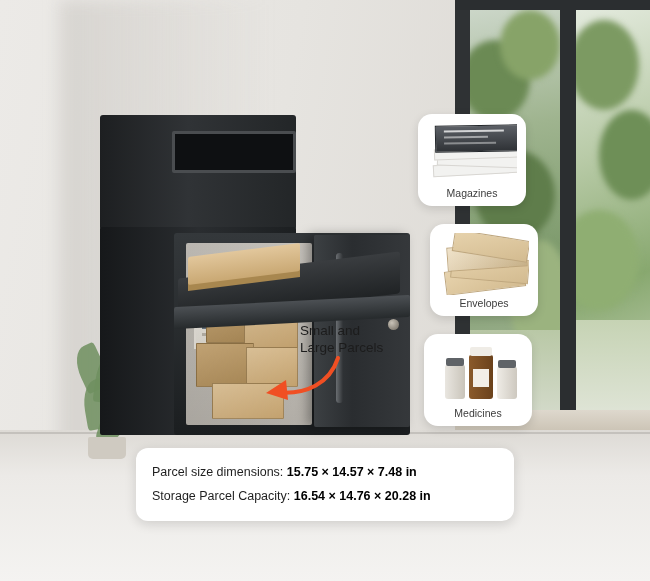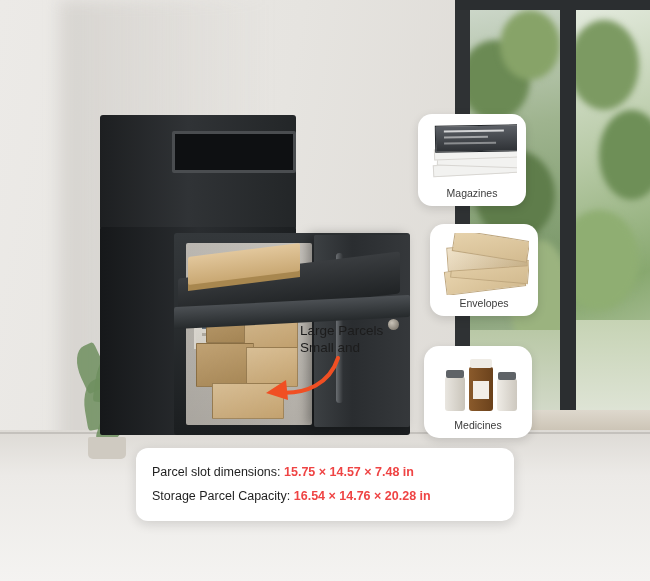--- a/index.html
+++ b/index.html
@@ -246,21 +246,21 @@
     overflow: hidden;
   }
   .card-label {
     text-align: center;
     font-size: 10.5px;
     color: #3c3c3c;
     padding-bottom: 7px;
   }
   #card-magazines { left: 418px; top: 114px; }
   #card-envelopes { left: 430px; top: 224px; }
-  #card-medicines { left: 424px; top: 346px; border-radius: 15px; }
+  #card-medicines { left: 424px; top: 334px; }
 
   
   .mag {
     position: absolute;
     background: #f2f2f0;
     border: 1px solid #d8d6d2;
   }
   .mag-dark { background: linear-gradient(180deg, #5c6066, #2f3236); border-color: #22262a; }
   .mag-lines {
     position: absolute;
@@ -309,21 +309,21 @@
     box-shadow: 0 3px 12px rgba(0,0,0,0.14);
     padding: 12px 16px 13px 16px;
     box-sizing: border-box;
   }
   .spec-row {
     font-size: 12.5px;
     color: #1f1f1f;
     line-height: 24px;
     white-space: nowrap;
   }
-  .spec-val { color: #ef4444; font-weight: bold; text-align: center; }
+  .spec-val { color: #000000; font-weight: bold; text-align: center; }
 </style>
 </head>
 <body>
 
 <div class="stage">
 
   <div class="wall-left"></div>
   <div class="wall-shadow"></div>
 
   <div class="window-frame"></div>
@@ -384,22 +384,22 @@
     <div class="mb-door-lock"></div>
 
     <div class="mb-flap"></div>
     <div class="parcel-top-side"></div>
     <div class="parcel-top"></div>
     <div class="mb-tray"></div>
   </div>
 
 
   <div class="photo-label">
+    <div>Small and</div>
     <div>Large Parcels</div>
-    <div>Small and</div>
   </div>
   <svg class="arrow-svg" viewBox="0 0 90 52">
     <path d="M86 6 C 78 30, 56 44, 22 40" stroke="#f04f23" stroke-width="4" fill="none" stroke-linecap="round"></path>
     <path d="M34 28 L 14 41 L 36 48 Z" fill="#f04f23"></path>
   </svg>
 
   <div class="card" id="card-envelopes">
     <div class="card-art">
       <div class="env" style="left:6px; top:34px; width:78px; height:22px; transform:rotate(-7deg);"></div>
       <div class="env" style="left:12px; top:24px; width:76px; height:22px; transform:rotate(5deg);"></div>
@@ -433,21 +433,21 @@
       <div class="bottle-cap" style="left:37px; top:4px; width:22px; height:9px; background:#efece6;"></div>
       <div style="position:absolute; left:40px; top:26px; width:16px; height:18px; background:#f3efe8;"></div>
       <div class="bottle" style="left:64px; top:24px; width:20px; height:32px; background:linear-gradient(90deg,#efece6,#cdc8bf);"></div>
       <div class="bottle-cap" style="left:65px; top:17px; width:18px; height:8px; background:#5f6367;"></div>
     </div>
     <div class="card-label">Medicines</div>
   </div>
 
   <div class="specs">
     <div class="spec-row">
-      <span>Parcel slot dimensions:</span>
+      <span>Parcel size dimensions:</span>
       <span class="spec-val">15.75 × 14.57 × 7.48 in</span>
     </div>
     <div class="spec-row">
       <span>Storage Parcel Capacity:</span>
       <span class="spec-val">16.54 × 14.76 × 20.28 in</span>
     </div>
   </div>
 
 </div>
 

